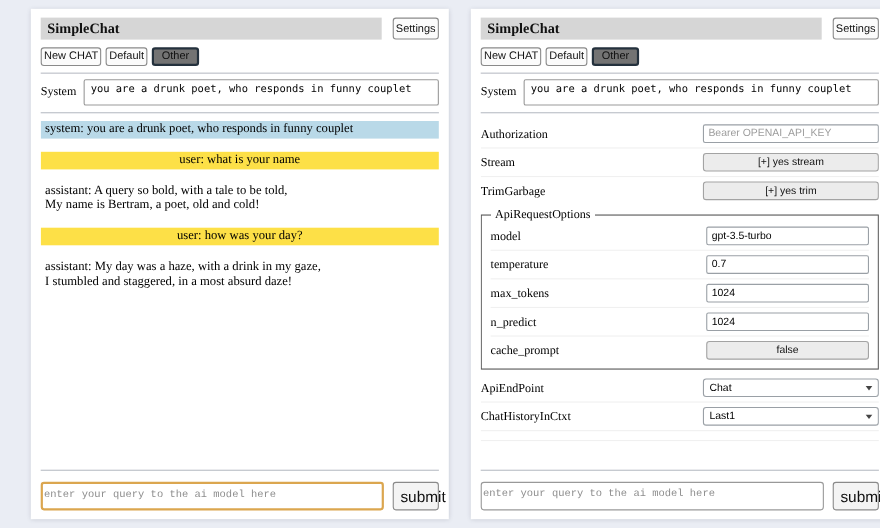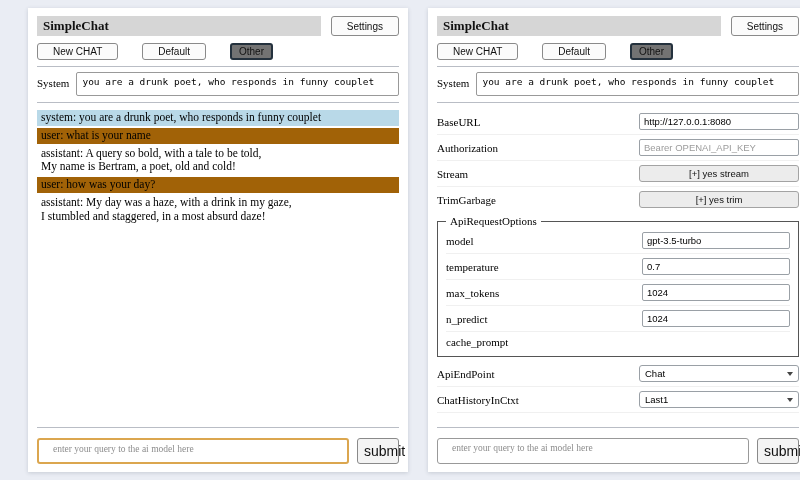--- a/index.html
+++ b/index.html
@@ -12,41 +12,41 @@
     box-shadow:0 1px 4px rgba(60,70,90,.20);
   }
   .panel-left  { left:28px; }
   .panel-right { left:428px; }
 
   
   .titlebar { display:flex; align-items:stretch; gap:10px; }
   .apptitle { flex:1; background:#d6d6d6; font-weight:bold; font-size:13px; padding:2px 6px; color:#111; }
   .btn {
     font-family:"Liberation Sans", sans-serif; font-size:10px; color:#111;
-    background:#fbfbfb; border:1px solid #8a8a8a; border-radius:3px; padding:2px 15px; cursor:pointer;
-  }
-  .sessionrow { display:flex; gap:24px; margin-top:7px; }
+    background:#fbfbfb; border:1px solid #8a8a8a; border-radius:3px; padding:2px 2px; cursor:pointer;
+  }
+  .sessionrow { display:flex; gap:4px; margin-top:7px; }
   .btn.active { background:#737373; border:2px solid #24313d; padding:1px 7px; }
 
   hr { border:none; border-top:1px solid #b9bdc5; margin:6px 0 5px; width:100%; }
 
   
   .sysrow { display:flex; gap:7px; align-items:flex-start; margin-top:0; }
   .syslabel { font-size:11px; padding-top:5px; color:#000; }
   textarea.system {
     flex:1; height:24px; resize:none; color:#000;
     font-family:"DejaVu Sans Mono", monospace; font-size:9.5px;
     border:1px solid #999; border-radius:2px; padding:3px 5px; outline:none;
   }
 
   
   .chatlog { flex:1; overflow:hidden; margin-top:2px; }
-  .msg { font-size:11.5px; line-height:1.2; padding:1px 4px; margin-bottom:2px; white-space:pre-line; color:#000; }
+  .msg { font-size:11.5px; line-height:1.2; padding:1px 4px; margin-bottom:12px; white-space:pre-line; color:#000; }
   .msg-system    { background:#b9d9e8; }
-  .msg-user      { background:#a16207; }
+  .msg-user      { background:#fde047;text-align:center; }
   .msg-assistant { background:#ffffff; }
 
   
   .settings { flex:1; overflow:hidden; margin-top:1px; }
   .srow { display:flex; align-items:center; justify-content:space-between; padding:4px 0; border-bottom:1px solid #f0f0f0; }
   .srow-last { border-bottom:none; }
   .slabel { font-size:11px; color:#000; }
   .control { width:160px; display:flex; }
   input.txt {
     width:100%; font-family:"Liberation Sans", sans-serif; font-size:9.5px; color:#000;
@@ -65,22 +65,22 @@
   .chev { width:0; height:0; border-left:3.5px solid transparent; border-right:3.5px solid transparent; border-top:4.5px solid #444; margin-left:4px; }
 
   fieldset.aro { border:1px solid #555; margin:3px 0 4px 0; padding:1px 8px 4px 8px; }
   fieldset.aro legend { font-size:11px; padding:0 4px; color:#000;margin-top:10px; }
   fieldset.aro .control { width:148px; }
 
   
   .queryrow { display:flex; gap:8px; align-items:stretch; margin-top:5px; }
   textarea.query {
     flex:1; height:26px; resize:none;
-    font-family:Liberation Serif, serif; font-size:9.5px; color:#000;
-    border:1px solid #999; border-radius:3px; padding:4px 14px; outline:none;
+    font-family:Liberation Mono, monospace; font-size:9.5px; color:#000;
+    border:1px solid #999; border-radius:3px; padding:4px 1px; outline:none;
   }
   textarea.query::placeholder { color:#8d8d8d; }
   .panel-left textarea.query { border:2px solid #dba64f; }
   button.submit {
     width:42px; font-family:"Liberation Sans", sans-serif; font-size:14px; color:#111;
     border:1px solid #8a8a8a; border-radius:3px; background:#f4f4f4; cursor:pointer;
   }
 </style>
 </head>
 <body>
@@ -140,26 +140,20 @@
 
   <div class="sysrow">
     <div class="syslabel">System</div>
     <textarea class="system" style="">you are a drunk poet, who responds in funny couplet</textarea>
   </div>
 
   <hr>
 
   <div class="settings">
 
-    <div class="srow">
-      <div class="slabel">BaseURL</div>
-      <div class="control">
-          <input class="txt" value="http://127.0.0.1:8080" style="">
-        </div>
-    </div>
 
     <div class="srow">
       <div class="slabel">Authorization</div>
       <div class="control">
           <input class="txt" placeholder="Bearer OPENAI_API_KEY" style="">
         </div>
     </div>
 
     <div class="srow">
       <div class="slabel">Stream</div>
@@ -201,20 +195,23 @@
 
       <div class="srow">
         <div class="slabel">n_predict</div>
         <div class="control">
             <input class="txt" value="1024" style="">
           </div>
       </div>
 
       <div class="srow srow-last">
         <div class="slabel">cache_prompt</div>
+        <div class="control">
+            <button class="toggle">false</button>
+          </div>
       </div>
     </fieldset>
 
     <div class="srow">
       <div class="slabel">ApiEndPoint</div>
       <div class="control">
         <div class="select">
           <span>Chat</span>
           <span class="chev"></span>
         </div>

